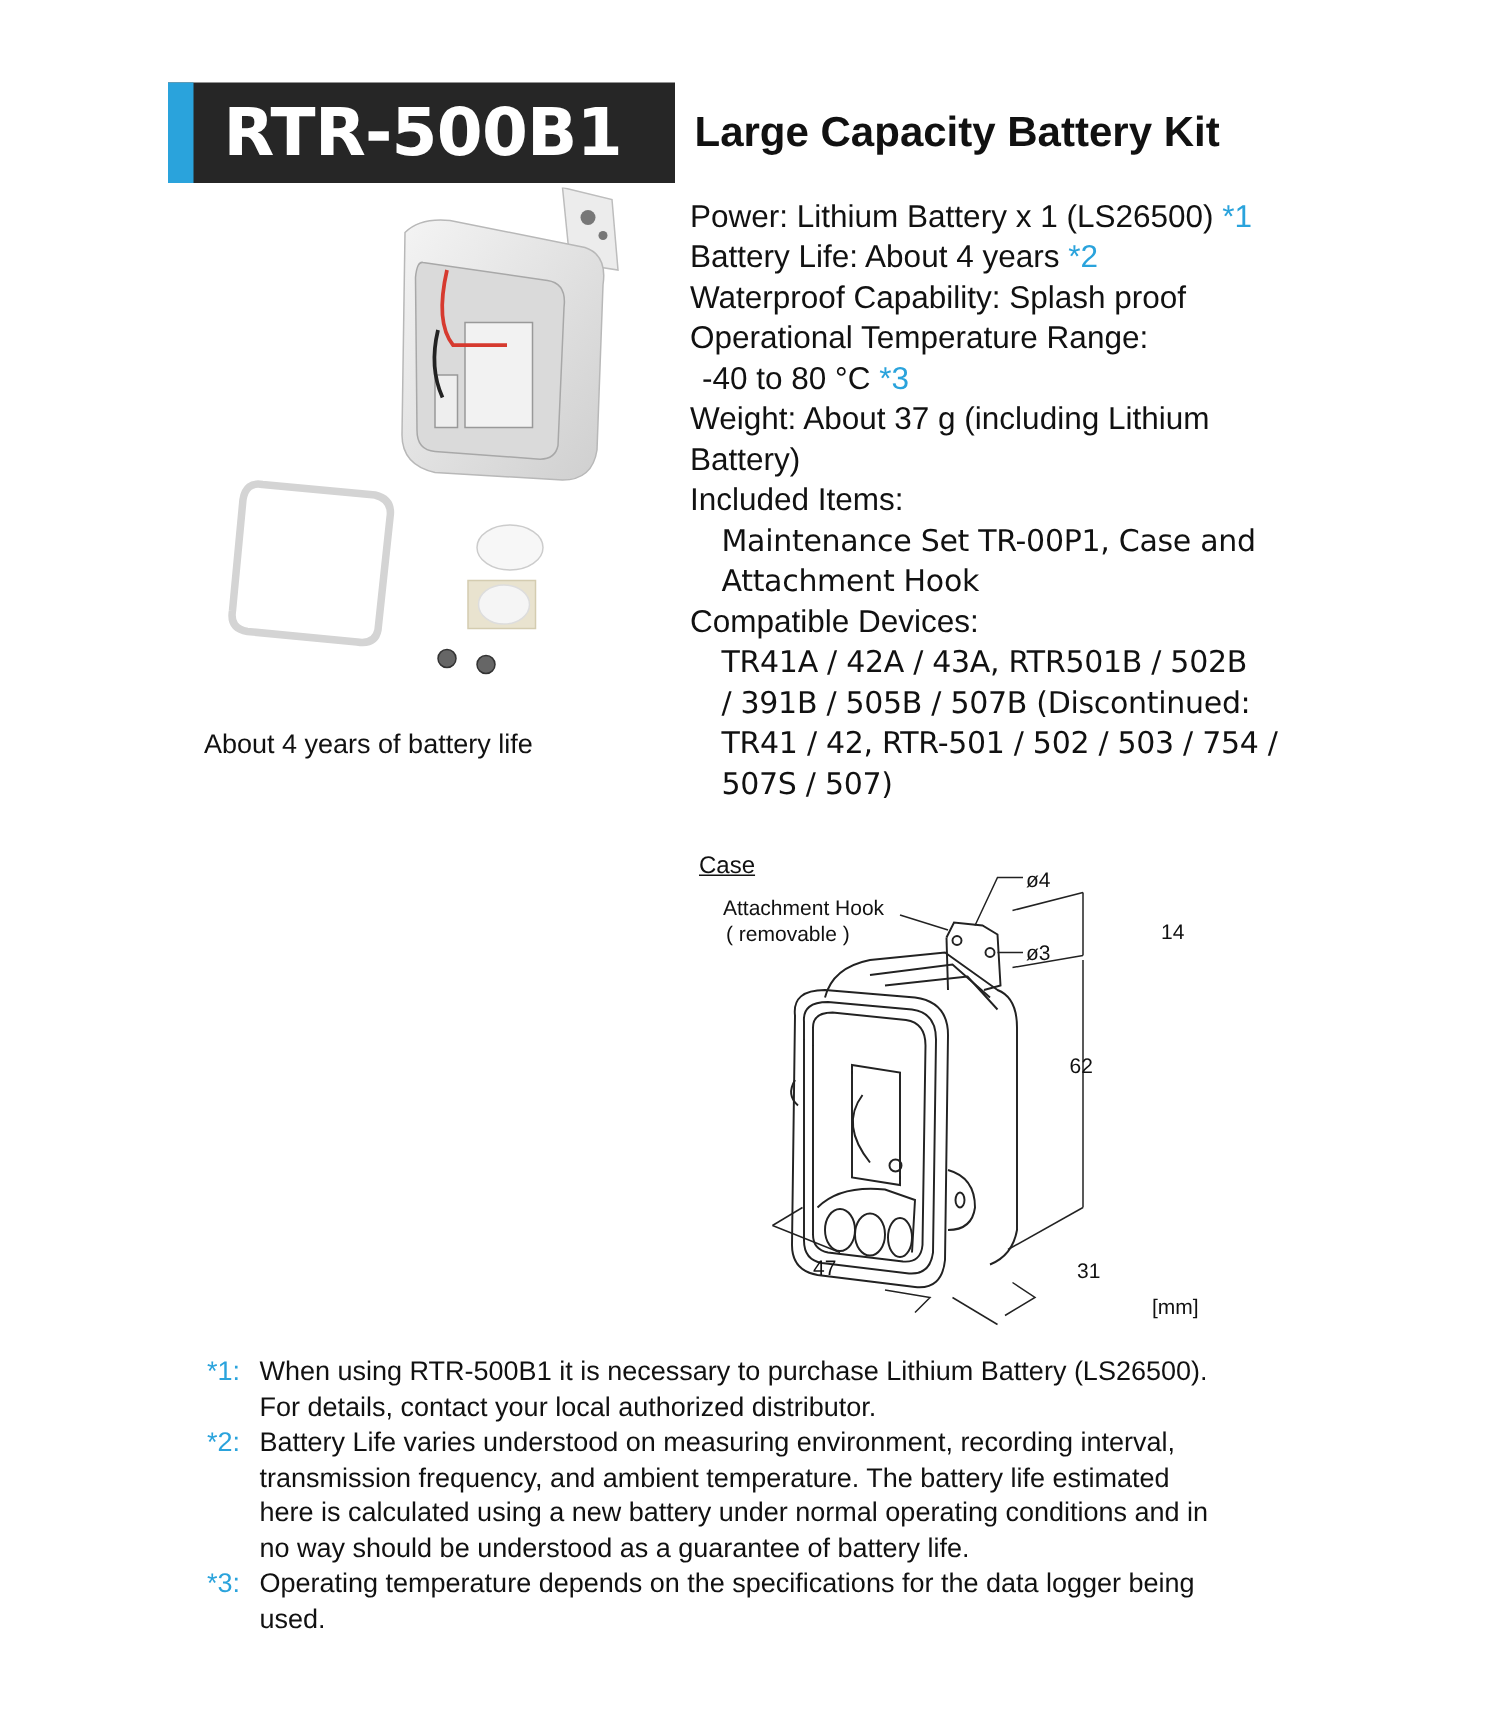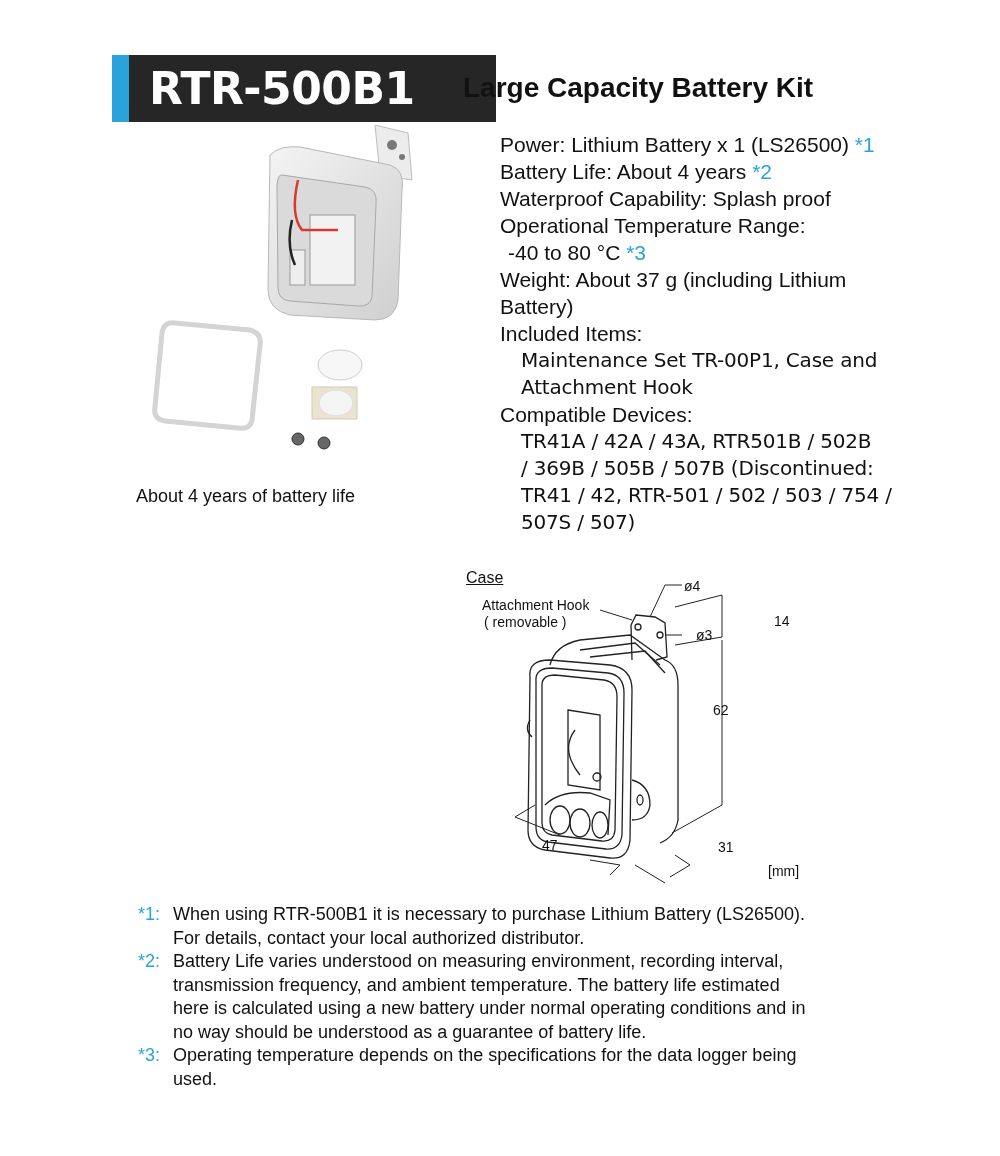--- a/index.html
+++ b/index.html
@@ -1,28 +1,28 @@
 <!DOCTYPE html>
 <html><head>
   <meta charset="utf-8">
   <style>
     html, body { margin: 0; padding: 0; background: #ffffff; }
     body { width: 1000px; height: 1156px; position: relative; overflow: hidden;
            font-family: "Liberation Sans", sans-serif; color: #111; }
     .abs { position: absolute; }
 
     
-    .model-bar { left: 112px; top: 55px; width: 384px; height: 67px; background: #262626; }
+    .model-bar { left: 112px; top: 55px; width: 338px; height: 67px; background: #262626; }
     .model-accent { left: 0; top: 0; width: 17px; height: 67px; background: #2aa3dc; position: absolute; }
     .model-text { position: absolute; left: 37px; top: 6px; font-family: "DejaVu Sans", sans-serif;
                   font-weight: bold; font-size: 44px; color: #ffffff; letter-spacing: -0.5px; line-height: 56px; }
     .title { left: 463px; top: 72px; font-weight: bold; font-size: 28px; color: #111; }
 
     
-    .specs { left: 460px; top: 131px; width: 420px; font-size: 21px; line-height: 27px; margin-left: 40px; }
+    .specs { left: 460px; top: 131px; width: 420px; font-size: 21px; line-height: 27px; }
     .specs .row { white-space: nowrap; }
     .specs .indent { padding-left: 8px; }
     .specs .sub { padding-left: 21px; font-family: "DejaVu Sans", sans-serif; font-size: 20px; line-height: 27px; letter-spacing: -0.2px; }
     .note { color: #2aa3dc; }
 
     
     .photo { left: 140px; top: 125px; width: 280px; height: 330px; }
     .caption { left: 136px; top: 467px; font-size: 18px; margin-top: 19px; }
 
     
@@ -86,21 +86,21 @@
   <div class="row">Waterproof Capability: Splash proof</div>
   <div class="row">Operational Temperature Range:</div>
   <div class="row indent"><span>-40 to 80 °C </span><span class="note">*3</span></div>
   <div class="row">Weight: About 37 g (including Lithium</div>
   <div class="row">Battery)</div>
   <div class="row">Included Items:</div>
   <div class="row sub">Maintenance Set TR-00P1, Case and</div>
   <div class="row sub">Attachment Hook</div>
   <div class="row">Compatible Devices:</div>
   <div class="row sub">TR41A / 42A / 43A, RTR501B / 502B</div>
-  <div class="row sub">/ 369B / 505B / 507B (Discontinued:</div>
+  <div class="row sub">/ 391B / 505B / 507B (Discontinued:</div>
   <div class="row sub">TR41 / 42, RTR-501 / 502 / 503 / 754 /</div>
   <div class="row sub">507S / 507)</div>
 </div>
 
 <div class="abs diagram">
   <svg width="350" height="320" viewBox="0 0 350 320" style="position:absolute;left:0;top:0">
     <g fill="none" stroke="#222" stroke-width="1.3">
 
       <path d="M171 60 L176 50 L195 52 L205 58 L207 92 L196 95"></path>
       <path d="M171 60 L172 95"></path>
@@ -148,21 +148,21 @@
       <path d="M130 295 L160 300 L150 310"></path>
 
       <path d="M175 300 L205 318"></path>
       <path d="M215 290 L230 300 L210 312"></path>
     </g>
   </svg>
   <div class="dlabel" style="left:6px;top:5px;font-size:16px;text-decoration:underline;">Case</div>
   <div class="dlabel small" style="left:22px;top:32px;">Attachment Hook</div>
   <div class="dlabel small" style="left:24px;top:49px;">( removable )</div>
   <div class="dlabel small" style="left:224px;top:13px;">ø4</div>
-  <div class="dlabel small" style="left:236px;top:62px;text-align:right;">ø3</div>
+  <div class="dlabel small" style="left:224px;top:62px;text-align:right;">ø3</div>
   <div class="dlabel small" style="left:268px;top:48px;margin-left:46px;">14</div>
   <div class="dlabel small" style="left:253px;top:137px;">62</div>
   <div class="dlabel small" style="left:82px;top:272px;">47</div>
   <div class="dlabel small" style="left:214px;top:274px;margin-left:44px;">31</div>
   <div class="dlabel small" style="left:308px;top:298px;">[mm]</div>
 </div>
 
 <div class="abs footnotes">
   <div class="fn">
     <div class="mark">*1:</div>

